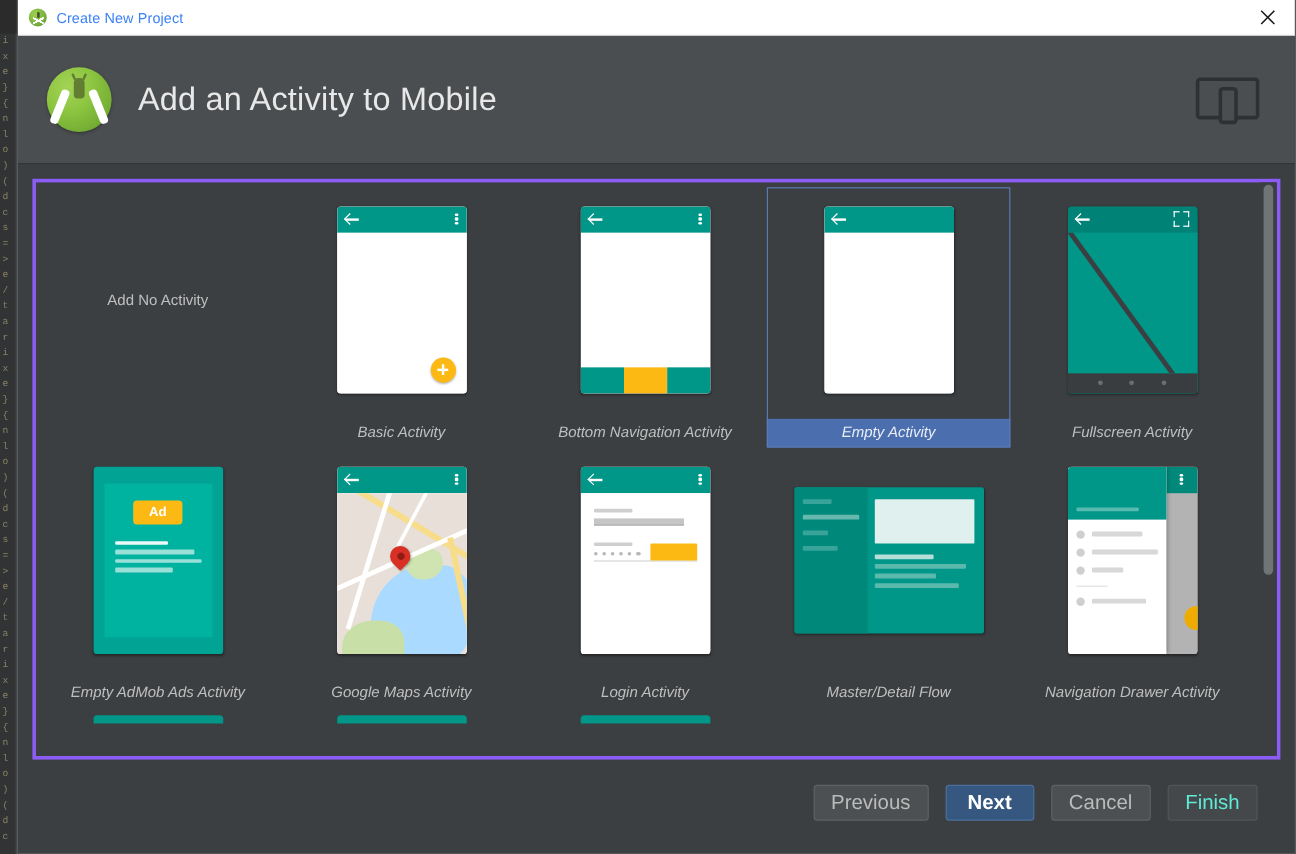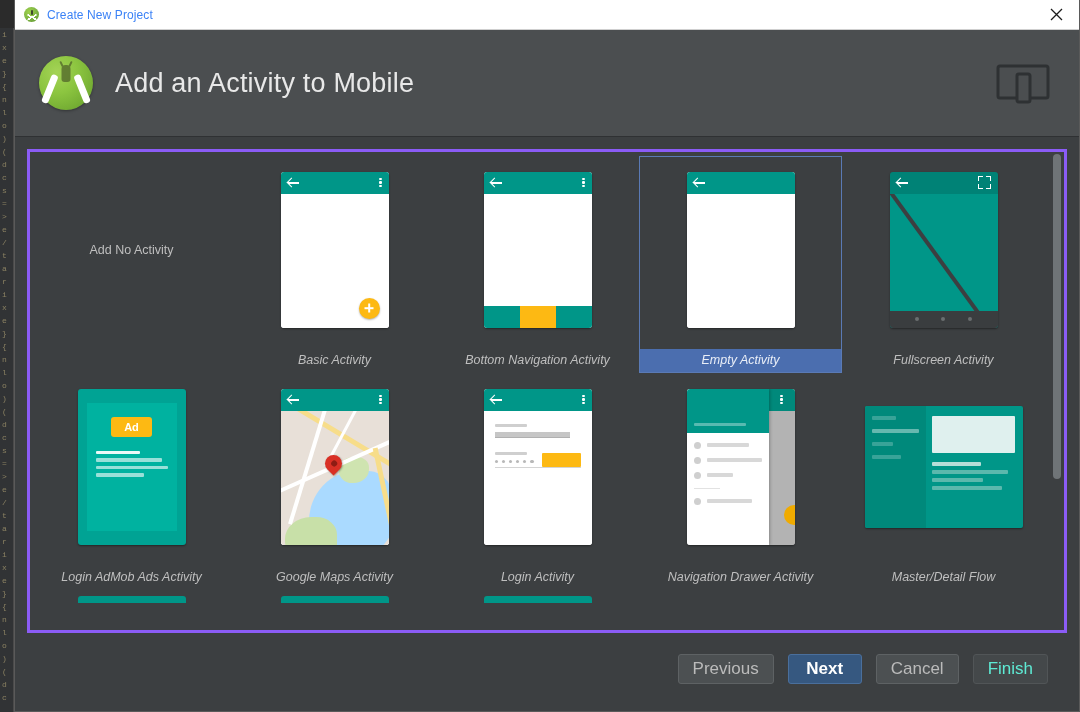--- a/index.html
+++ b/index.html
@@ -809,21 +809,21 @@
                   <span class="ad-badge">Ad</span>
                   <div class="ad-lines">
                     <span class="l w1"></span>
                     <span class="l w2"></span>
                     <span class="l w3"></span>
                     <span class="l w4"></span>
                   </div>
                 </div>
               </div>
             </div>
-            <div class="caption">Login AdMob Ads Activity</div>
+            <div class="caption">Empty AdMob Ads Activity</div>
           </div>
 
           <div class="card">
             <div class="thumb-wrap">
               <div class="phone">
                 <div class="appbar">
                   <span class="back-arrow"></span>
                   <span class="kebab">
                       <i></i>
                       <i></i>
@@ -876,20 +876,41 @@
                         <i></i>
                         <i></i>
                     </div>
                     <div class="field-line"></div>
                   </div>
                   <span class="login-btn"></span>
                 </div>
               </div>
             </div>
             <div class="caption">Login Activity</div>
+          </div>
+
+          <div class="card">
+            <div class="thumb-wrap">
+              <div class="tablet">
+                <div class="master">
+                  <span class="row s1"></span>
+                  <span class="row sel s2"></span>
+                  <span class="row s3"></span>
+                  <span class="row s4"></span>
+                </div>
+                <div class="detail">
+                  <span class="hero"></span>
+                  <span class="dl a"></span>
+                  <span class="dl b"></span>
+                  <span class="dl c"></span>
+                  <span class="dl d"></span>
+                </div>
+              </div>
+            </div>
+            <div class="caption">Master/Detail Flow</div>
           </div>
 
           <div class="card">
             <div class="thumb-wrap">
               <div class="phone navdrawer">
                 <div class="nd-scrim"></div>
                 <div class="nd-appbar-right">
                   <span class="kebab">
                       <i></i>
                       <i></i>
@@ -920,41 +941,20 @@
                       <span class="dot"></span>
                       <span class="txt t4"></span>
                     </div>
                   </div>
                 </div>
               </div>
             </div>
             <div class="caption">Navigation Drawer Activity</div>
           </div>
 
-          <div class="card">
-            <div class="thumb-wrap">
-              <div class="tablet">
-                <div class="master">
-                  <span class="row s1"></span>
-                  <span class="row sel s2"></span>
-                  <span class="row s3"></span>
-                  <span class="row s4"></span>
-                </div>
-                <div class="detail">
-                  <span class="hero"></span>
-                  <span class="dl a"></span>
-                  <span class="dl b"></span>
-                  <span class="dl c"></span>
-                  <span class="dl d"></span>
-                </div>
-              </div>
-            </div>
-            <div class="caption">Master/Detail Flow</div>
-          </div>
-
           <div class="card peek">
             <span class="peek-bar"></span>
           </div>
           <div class="card peek">
             <span class="peek-bar"></span>
           </div>
           <div class="card peek">
             <span class="peek-bar"></span>
           </div>
           <div class="card peek"></div>

